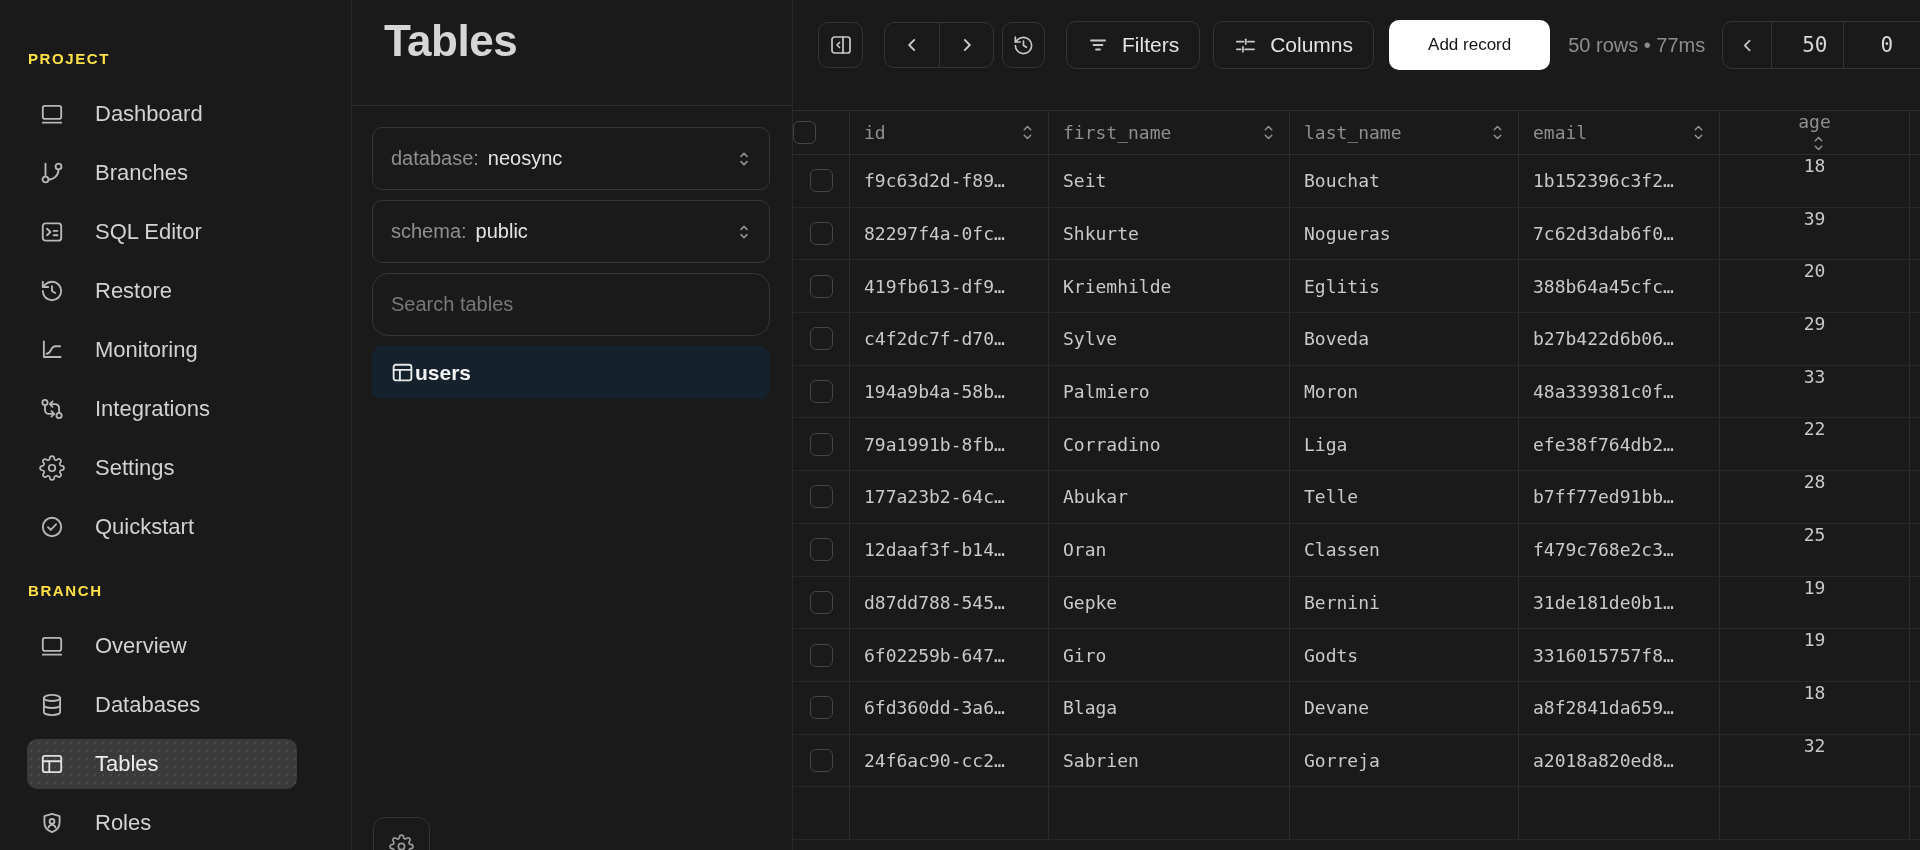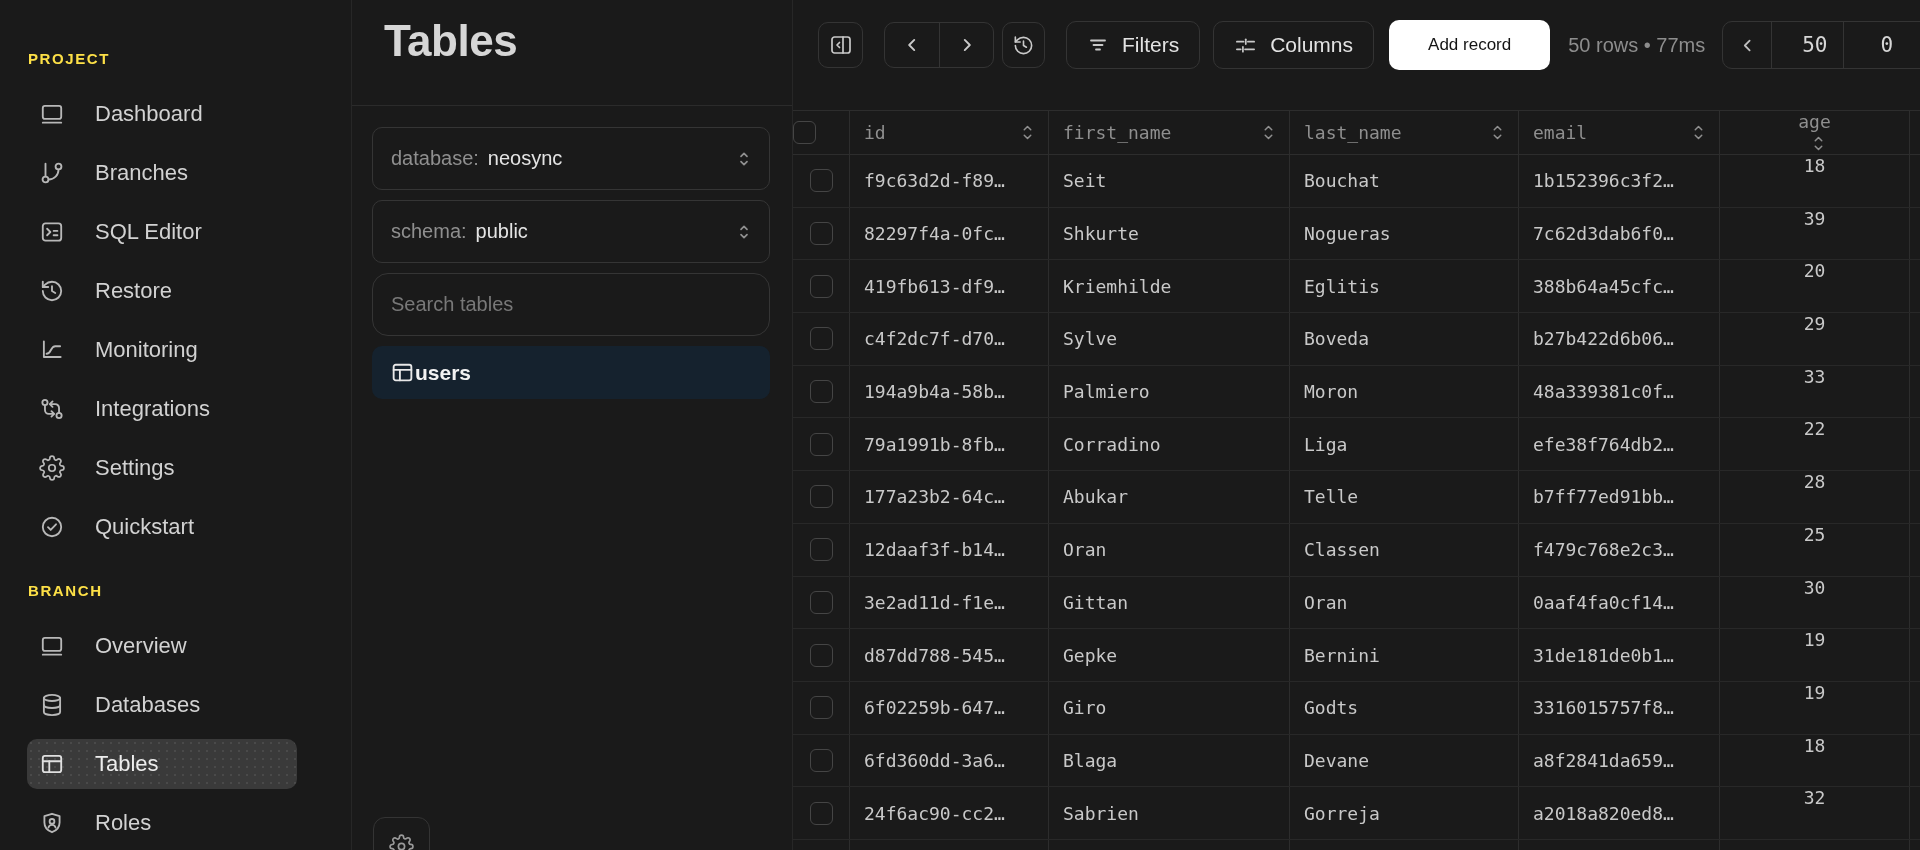--- a/index.html
+++ b/index.html
@@ -547,30 +547,20 @@
     <div class="cell c-id">12daaf3f-b14…</div>
     <div class="cell c-fn">Oran</div>
     <div class="cell c-ln">Classen</div>
     <div class="cell c-em">f479c768e2c3…</div>
     <div class="cell c-age">25</div>
   </div>
         <div class="grid-row">
     <div class="cell c-check">
       <span class="checkbox"></span>
     </div>
-    <div class="cell c-id">3e2ad11d-f1e…</div>
-    <div class="cell c-fn">Gittan</div>
-    <div class="cell c-ln">Oran</div>
-    <div class="cell c-em">0aaf4fa0cf14…</div>
-    <div class="cell c-age">30</div>
-  </div>
-        <div class="grid-row">
-    <div class="cell c-check">
-      <span class="checkbox"></span>
-    </div>
     <div class="cell c-id">d87dd788-545…</div>
     <div class="cell c-fn">Gepke</div>
     <div class="cell c-ln">Bernini</div>
     <div class="cell c-em">31de181de0b1…</div>
     <div class="cell c-age">19</div>
   </div>
         <div class="grid-row">
     <div class="cell c-check">
       <span class="checkbox"></span>
     </div>

